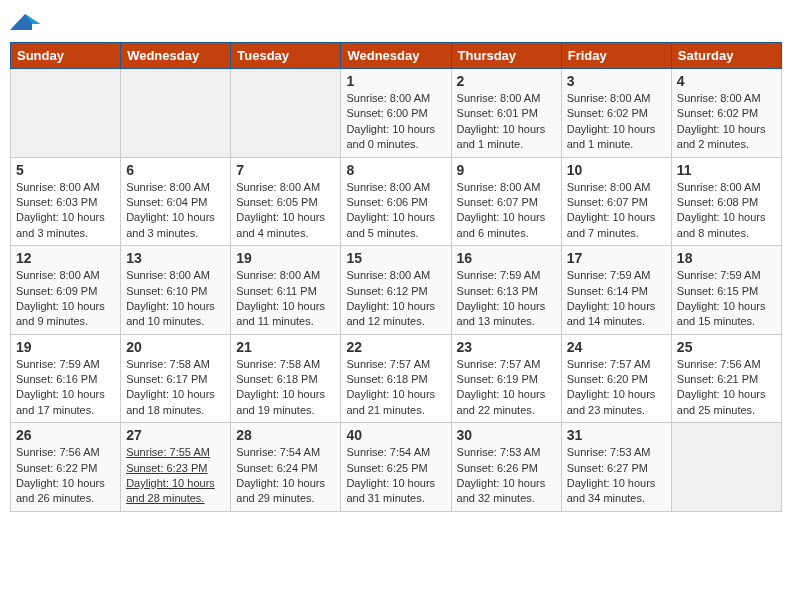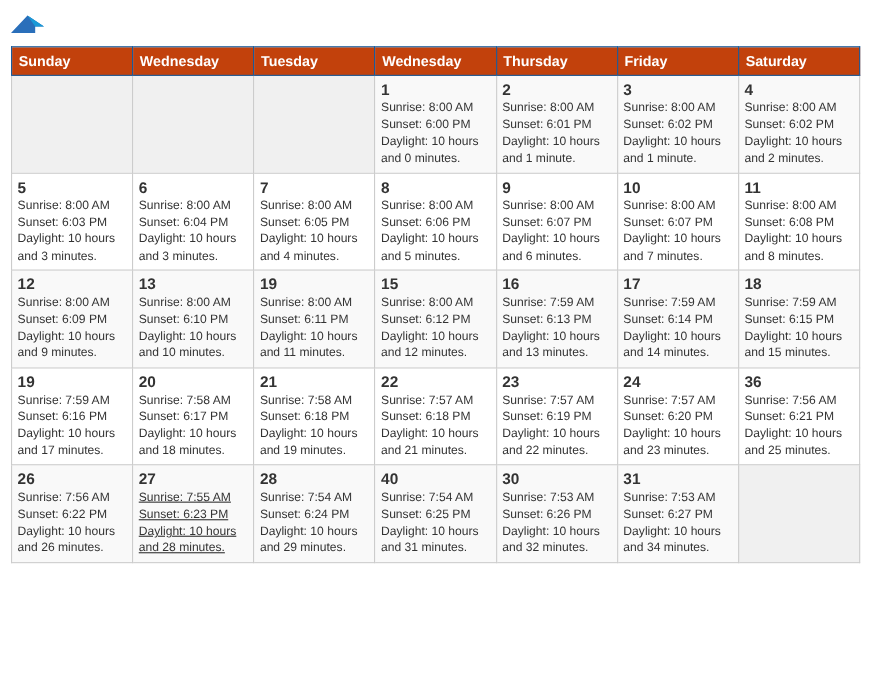--- a/index.html
+++ b/index.html
@@ -283,21 +283,21 @@
 and 22 minutes.</div>
         </td>
         <td>
           <div class="day-num">24</div>
           <div class="day-info" style="white-space: pre-line;">Sunrise: 7:57 AM
 Sunset: 6:20 PM
 Daylight: 10 hours
 and 23 minutes.</div>
         </td>
         <td>
-          <div class="day-num">36</div>
+          <div class="day-num">25</div>
           <div class="day-info" style="white-space: pre-line;">Sunrise: 7:56 AM
 Sunset: 6:21 PM
 Daylight: 10 hours
 and 25 minutes.</div>
         </td>
       </tr>
       <tr>
         <td>
           <div class="day-num">26</div>
           <div class="day-info" style="white-space: pre-line;">Sunrise: 7:56 AM

